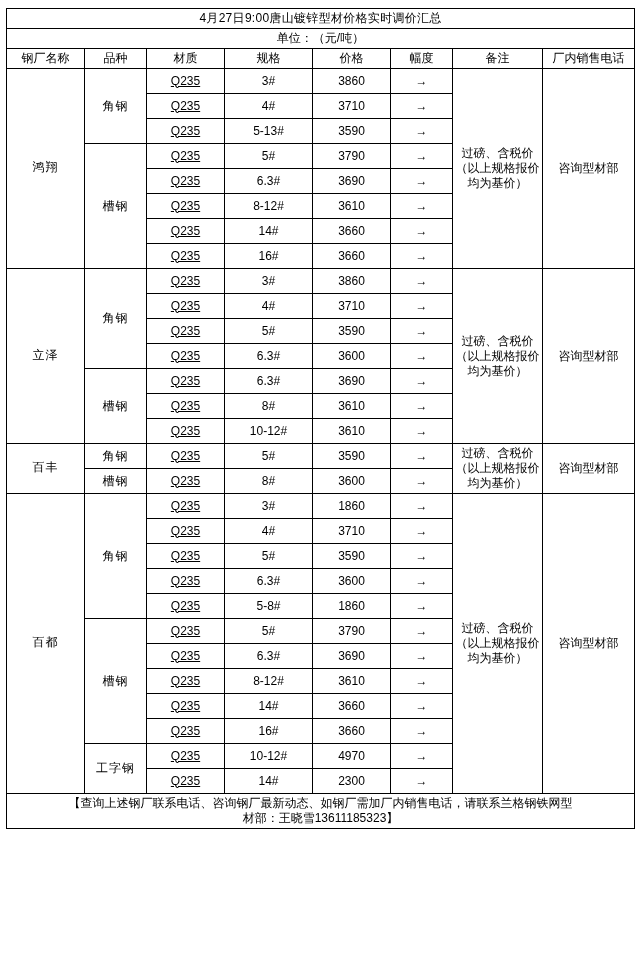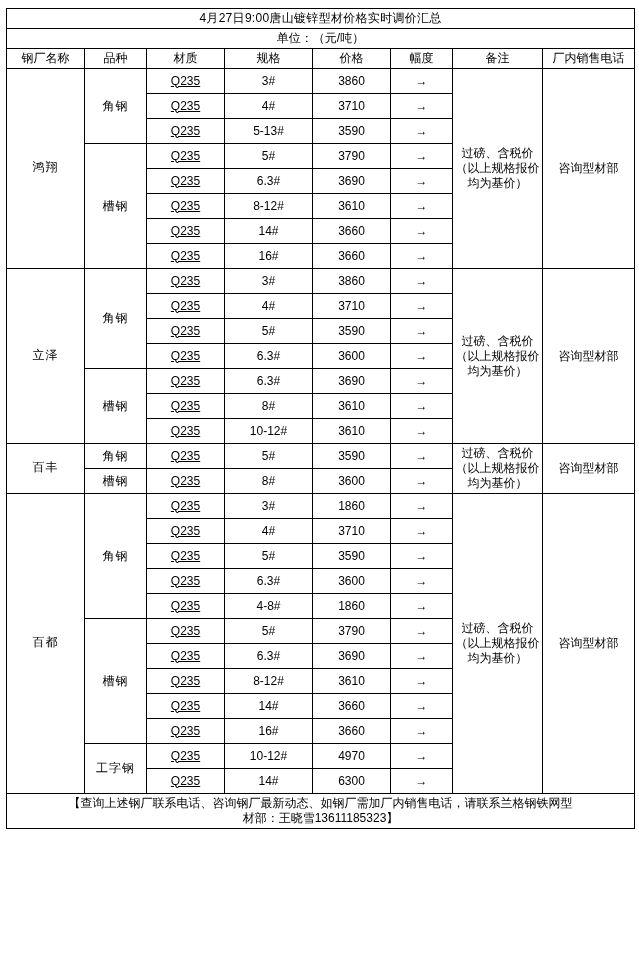--- a/index.html
+++ b/index.html
@@ -255,21 +255,21 @@
           <td class="range-cell">→</td>
         </tr>
         <tr class="row-h">
           <td class="grade-cell">Q235</td>
           <td class="spec-cell">6.3#</td>
           <td class="price-cell">3600</td>
           <td class="range-cell">→</td>
         </tr>
         <tr class="row-h">
           <td class="grade-cell">Q235</td>
-          <td class="spec-cell">4-8#</td>
+          <td class="spec-cell">5-8#</td>
           <td class="price-cell">1860</td>
           <td class="range-cell">→</td>
         </tr>
         <tr class="row-h">
           <td class="cat-cell" rowspan="5">槽钢</td>
           <td class="grade-cell">Q235</td>
           <td class="spec-cell">5#</td>
           <td class="price-cell">3790</td>
           <td class="range-cell">→</td>
         </tr>
@@ -300,21 +300,21 @@
         <tr class="row-h">
           <td class="cat-cell" rowspan="2">工字钢</td>
           <td class="grade-cell">Q235</td>
           <td class="spec-cell">10-12#</td>
           <td class="price-cell">4970</td>
           <td class="range-cell">→</td>
         </tr>
         <tr class="row-h">
           <td class="grade-cell">Q235</td>
           <td class="spec-cell">14#</td>
-          <td class="price-cell">6300</td>
+          <td class="price-cell">2300</td>
           <td class="range-cell">→</td>
         </tr>
       </tbody>
     <tfoot>
       <tr>
         <td class="footer-cell" colspan="8">
           <span>【查询上述钢厂联系电话、咨询钢厂最新动态、如钢厂需加厂内销售电话，请联系兰格钢铁网型</span>
           <span class="footer-line2">材部：王晓雪13611185323】</span>
         </td>
       </tr>

